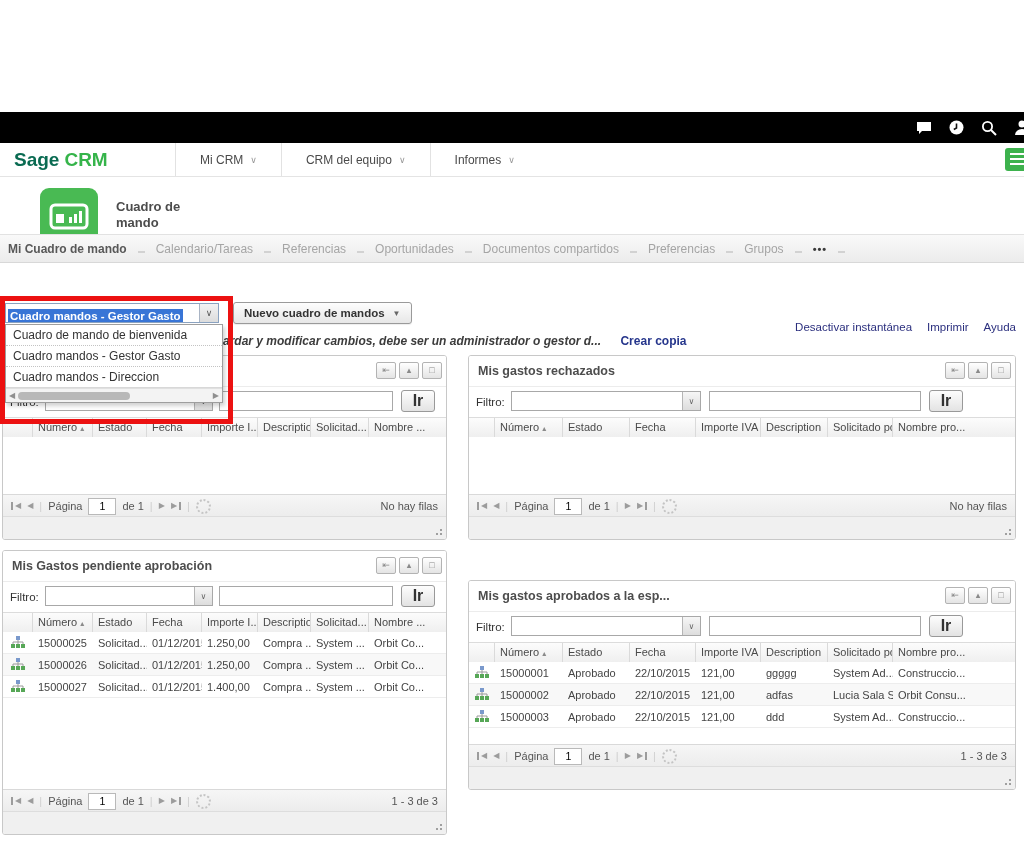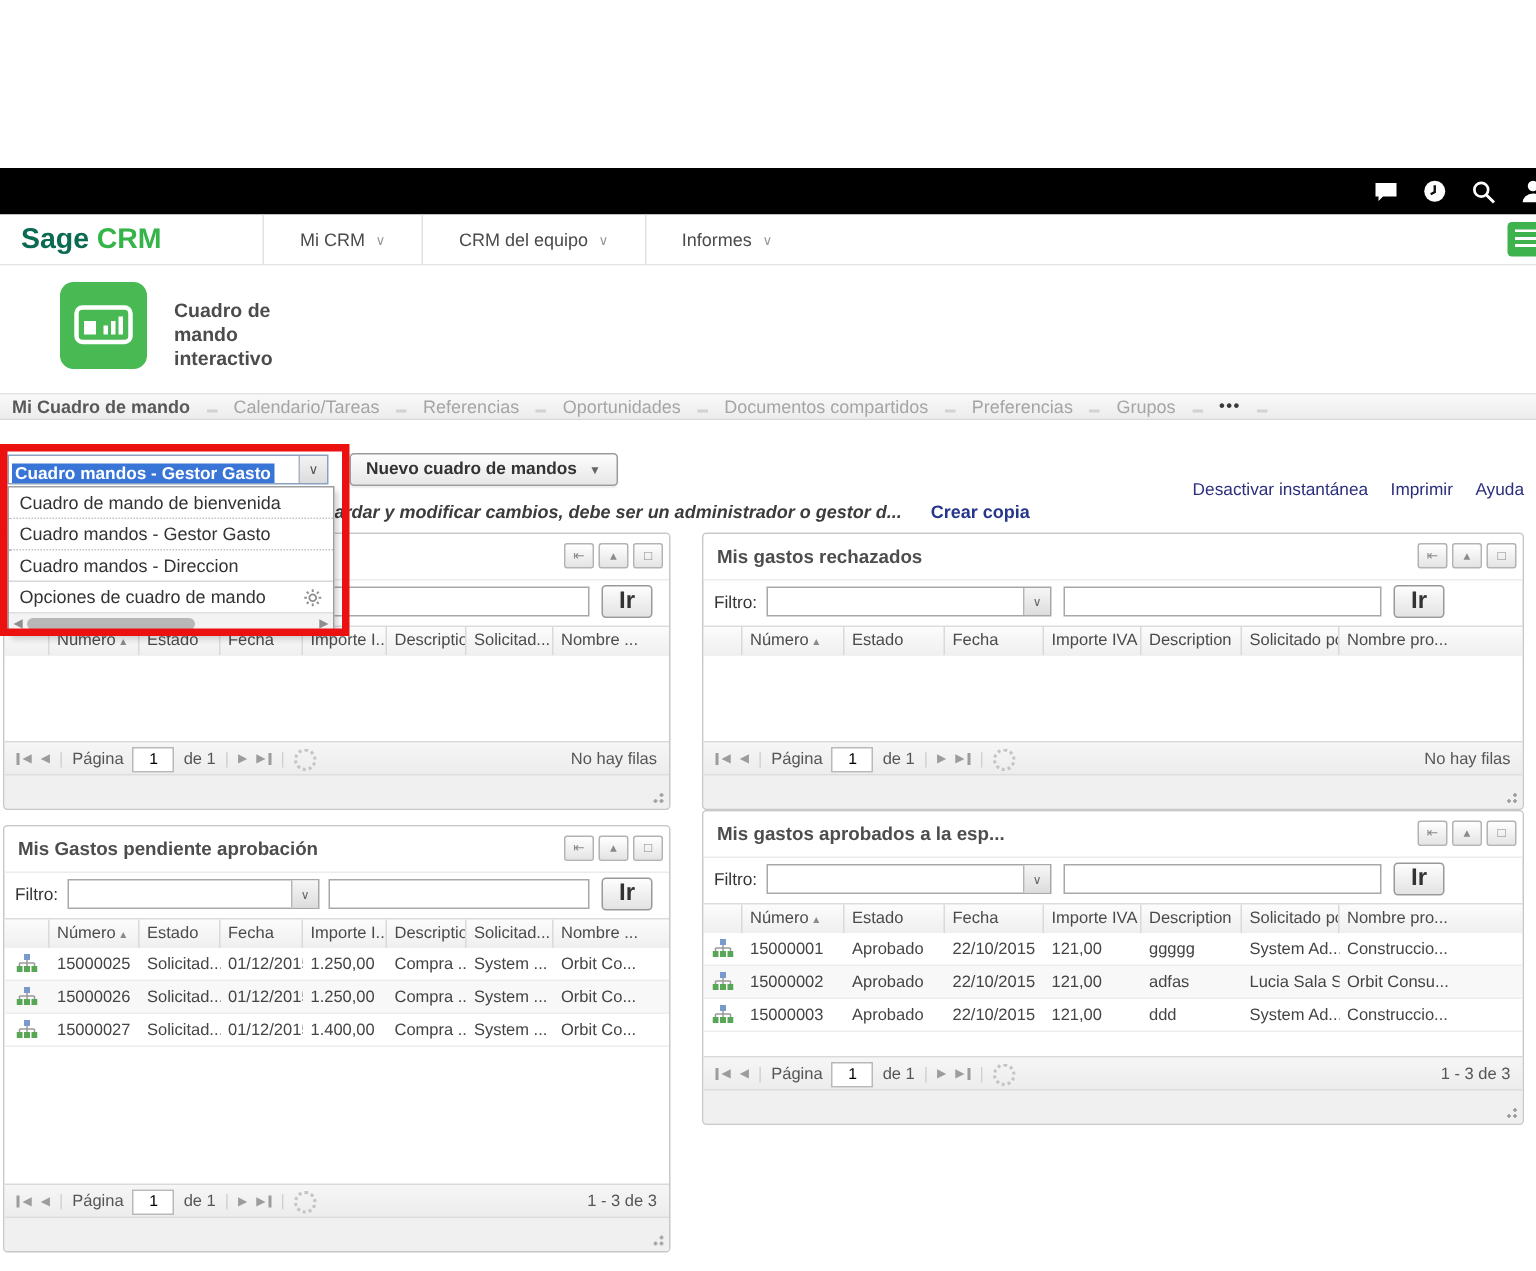--- a/index.html
+++ b/index.html
@@ -30,21 +30,21 @@
       background:repeating-linear-gradient(#fff 0 2px,transparent 2px 5px);}
 
   
   .app-header{position:absolute;top:177px;left:0;width:1024px;height:73px;background:#fff;}
   .app-tile{position:absolute;left:40px;top:11px;width:58px;height:58px;background:#49ba53;border-radius:9px;}
   .app-tile svg{position:absolute;left:9px;top:14px;}
   .app-title{position:absolute;left:116px;top:22px;width:100px;font-size:13px;font-weight:bold;
              color:#4c4c4c;line-height:16px;}
 
   
-  .tabbar{position:absolute;top:262px;left:0;width:1024px;height:18px;box-sizing:border-box;
+  .tabbar{position:absolute;top:234px;left:0;width:1024px;height:29px;box-sizing:border-box;
           background:linear-gradient(#f9f9f9,#ececec);border-top:1px solid #e2e2e2;
           border-bottom:1px solid #d8d8d8;display:flex;align-items:center;padding-left:8px;font-size:12px;}
   .tab{color:#a5a5a5;white-space:nowrap;cursor:pointer;}
   .tab.active{color:#585858;font-weight:bold;}
   .tab-sep{width:7px;height:2px;background:#d2d2d2;margin:0 11px;transform:translateY(3px);}
   .tab-more{color:#3a3a3a;font-weight:bold;font-size:11px;letter-spacing:1px;cursor:pointer;}
 
   
   .btn{position:absolute;display:inline-flex;align-items:center;border:1px solid #9a9a9a;border-radius:3px;
        background:linear-gradient(#fdfdfd,#e7e7e7);color:#333;font-size:11.5px;font-weight:bold;
@@ -56,21 +56,21 @@
   #notice{position:absolute;left:223px;top:334px;font-size:12px;white-space:nowrap;text-align:center;}
   #notice .frag{font-style:italic;font-weight:bold;color:#3c3c3c;}
   #notice .copy{margin-left:16px;color:#26368c;font-weight:bold;cursor:pointer;}
 
   
   .panel{position:absolute;border:1px solid #c8c8c8;border-radius:3px;background:#fff;
          overflow:hidden;box-sizing:border-box;}
   #panel-0{left:2px;top:355px;width:445px;height:185px;}
   #panel-1{left:468px;top:355px;width:548px;height:185px;}
   #panel-2{left:2px;top:550px;width:445px;height:285px;}
-  #panel-3{left:468px;top:540px;width:548px;height:210px;}
+  #panel-3{left:468px;top:580px;width:548px;height:210px;}
 
   .p-titlebar{position:relative;height:30px;border-bottom:1px solid #ececec;background:#fff;}
   .p-title{position:absolute;left:9px;top:8px;font-size:12.5px;font-weight:bold;color:#4d4d4d;white-space:nowrap;}
   .p-btns{position:absolute;right:4px;top:6px;display:flex;gap:3px;}
   .p-btn{width:18px;height:15px;border:1px solid #b3b3b3;border-radius:2px;cursor:pointer;
          background:linear-gradient(#fff,#e4e4e4);color:#8a8a8a;font-size:9px;line-height:1;
          display:flex;align-items:center;justify-content:center;}
 
   .p-filter{position:relative;height:30px;}
   .f-label{position:absolute;left:7px;top:9px;font-size:11.5px;color:#333;}
@@ -543,27 +543,20 @@
 <div id="dash-select">
   <div class="ds-text">
     <span>Cuadro mandos - Gestor Gasto</span>
   </div>
   <div class="ds-arrow">∨</div>
 </div>
 <div id="dash-list">
     <div class="dd-item">Cuadro de mando de bienvenida</div>
     <div class="dd-item">Cuadro mandos - Gestor Gasto</div>
     <div class="dd-item">Cuadro mandos - Direccion</div>
-    <div class="dd-settings">
-      <span>Opciones de cuadro de mando</span>
-      <svg width="13" height="13" viewBox="0 0 16 16">
-        <path fill="none" stroke="#909090" stroke-width="1.5" d="M8 5.2a2.8 2.8 0 1 0 0 5.6 2.8 2.8 0 0 0 0-5.6z"></path>
-        <path stroke="#909090" stroke-width="1.6" d="M8 1v2.2M8 12.8V15M1 8h2.2M12.8 8H15M3.1 3.1l1.5 1.5M11.4 11.4l1.5 1.5M12.9 3.1l-1.5 1.5M4.6 11.4l-1.5 1.5"></path>
-      </svg>
-    </div>
     <div class="dd-scroll">
       <span class="sarr">◀</span>
       <span class="thumb"></span>
       <span class="sarr right">▶</span>
     </div>
   </div>
 
 <div id="red-box"></div>
 
 </body></html>

